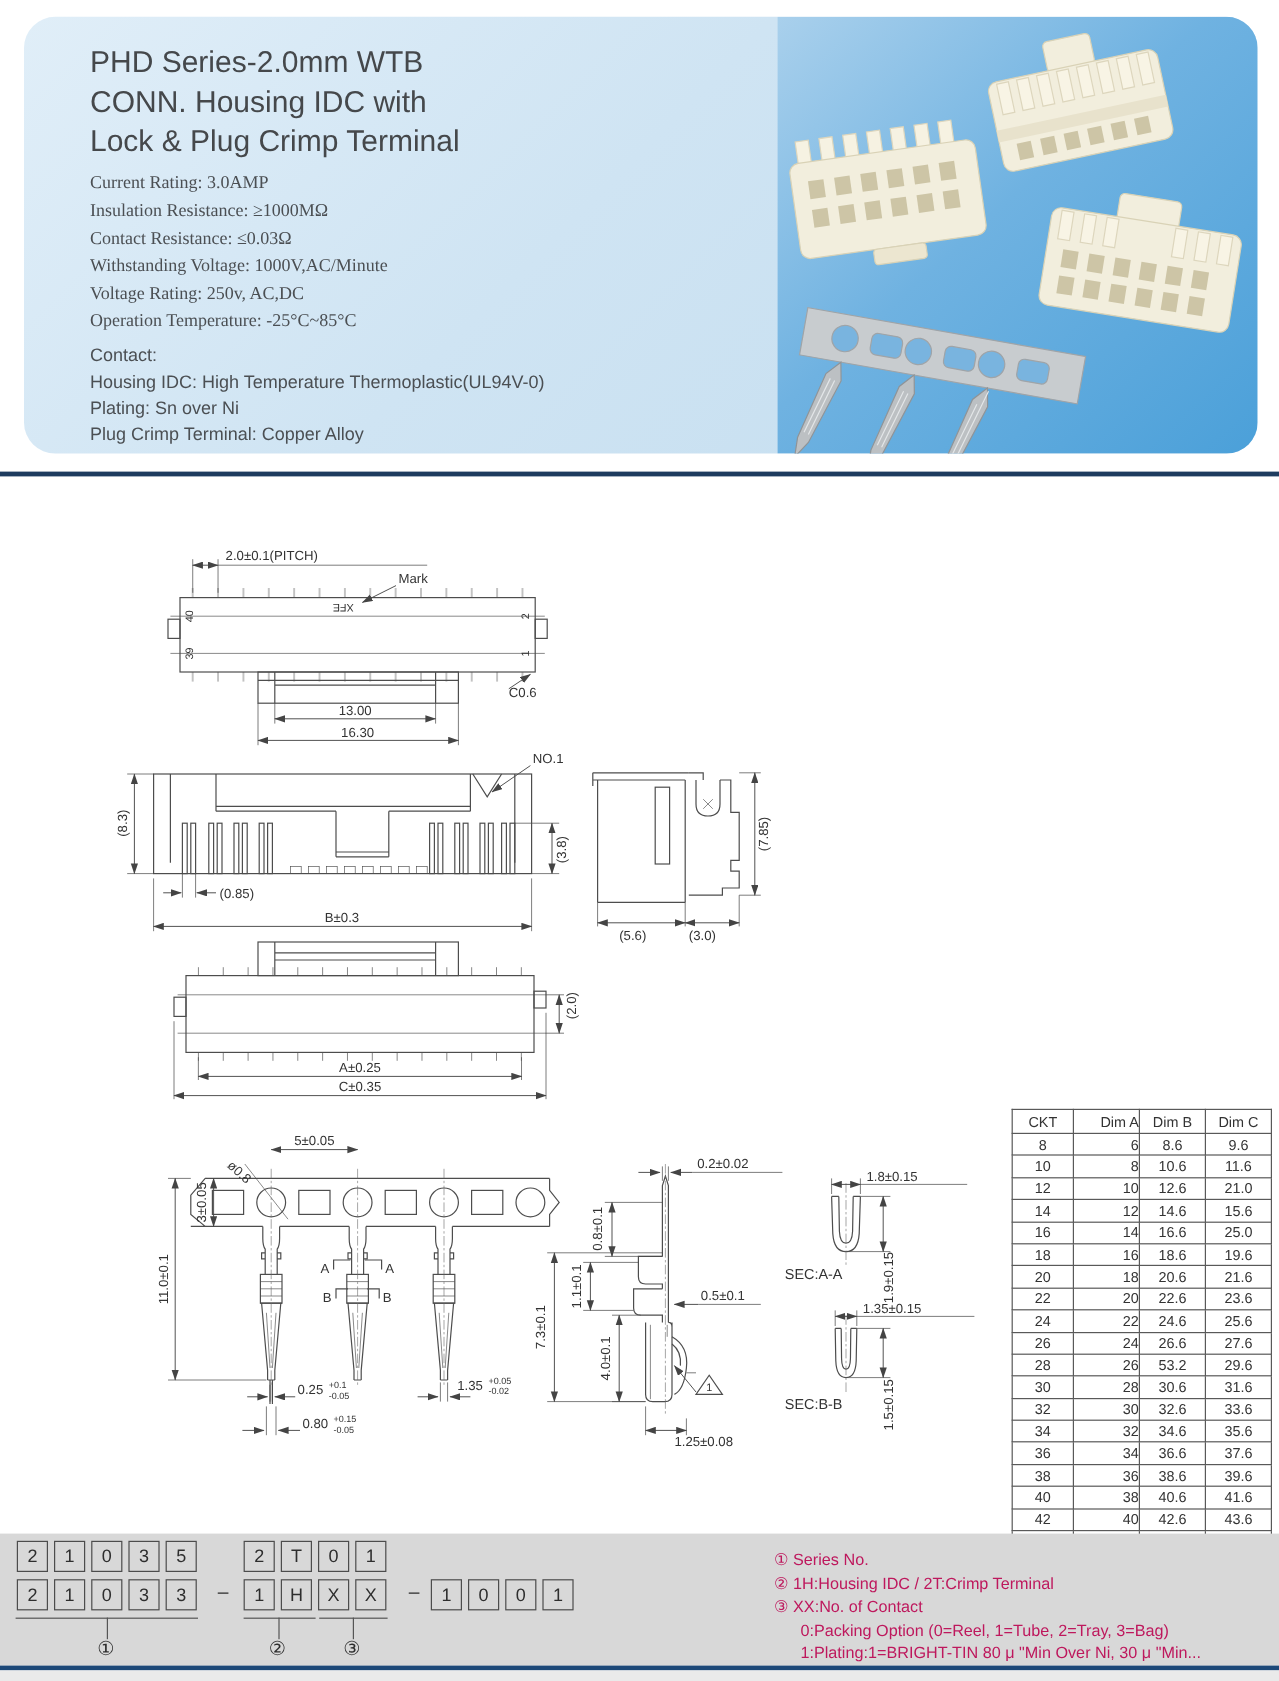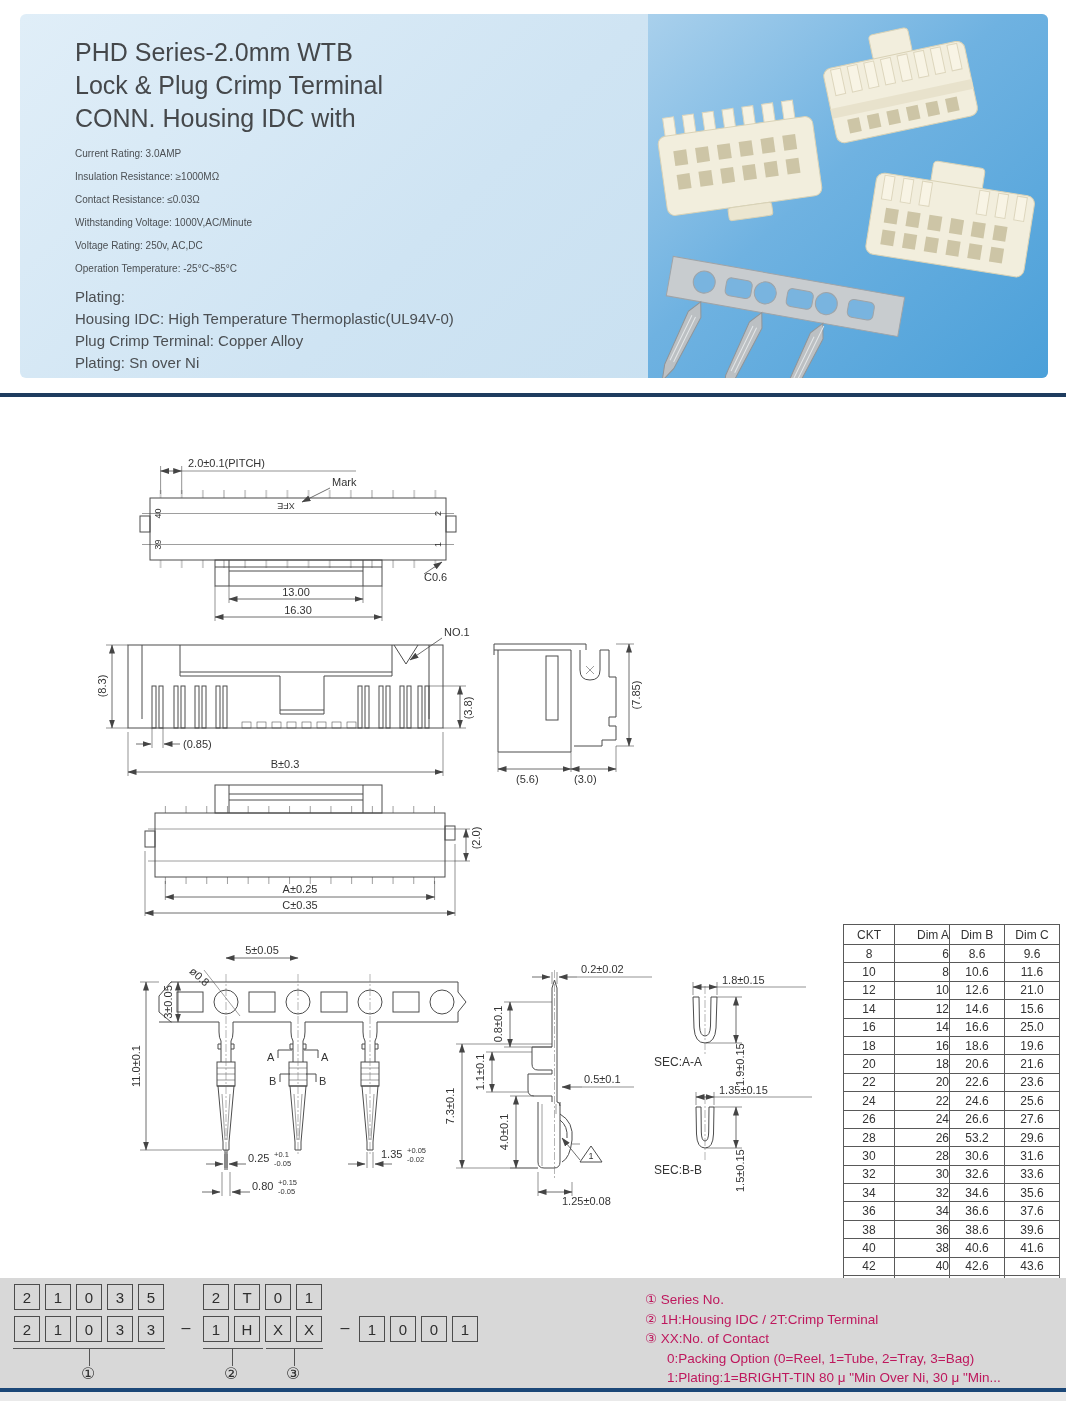--- a/index.html
+++ b/index.html
@@ -1,24 +1,24 @@
 <!DOCTYPE html>
 <html><head>
 <meta charset="utf-8">
 <style>
   html,body{margin:0;padding:0;background:#fff;}
   #page{position:relative;width:1066px;height:1401px;background:#ffffff;overflow:hidden;
         font-family:"Liberation Sans","DejaVu Sans",sans-serif;}
   
-  .card{position:absolute;left:20px;top:14px;width:1028px;height:364px;border-radius:6px;
+  .card{position:absolute;left:20px;top:14px;width:1028px;height:364px;border-radius:26px;
         background:linear-gradient(135deg,#e0eef8 0%,#cfe4f3 45%,#c3ddef 100%);overflow:hidden;}
   .card-text{position:absolute;left:55px;top:22px;width:560px;}
   .title-line{font-size:25px;line-height:33px;color:#45484b;}
   .specs{position:absolute;left:55px;top:128px;width:560px;}
-  .spec-line{font-size:10px;line-height:23px;color:#4b4f53;}
+  .spec-line{font-size:15px;line-height:23px;color:#4b4f53;font-family:Liberation Serif, serif;}
   .material{position:absolute;left:55px;top:272px;width:580px;}
   .mat-line{font-size:15px;line-height:22px;color:#4b4f53;}
   .photo{position:absolute;left:628px;top:0;width:400px;height:364px;}
   
   .rule-top{position:absolute;left:0;top:393px;width:1066px;height:4px;background:#1e3c5f;}
   .band{position:absolute;left:0;top:1278px;width:1066px;height:110px;background:#d8d8d8;}
   .rule-bottom{position:absolute;left:0;top:1388px;width:1066px;height:4px;background:#1c4878;}
   .below{position:absolute;left:0;top:1392px;width:1066px;height:9px;background:#eaeaea;}
   
   svg{position:absolute;overflow:visible;}
@@ -84,36 +84,36 @@
       </pattern>
       <pattern id="pTickB" patternUnits="userSpaceOnUse" x="27" y="0" width="20.7" height="8">
         <line x1="10.35" y1="0" x2="10.35" y2="8" class="tn"></line>
       </pattern>
     </defs>
   </svg>
 
   <div class="card">
     <div class="card-text">
         <div class="title-line">PHD Series-2.0mm WTB</div>
+        <div class="title-line">CONN. Housing IDC with</div>
         <div class="title-line">Lock &amp; Plug Crimp Terminal</div>
-        <div class="title-line">CONN. Housing IDC with</div>
       </div>
     <div class="specs">
         <div class="spec-line">Current Rating: 3.0AMP</div>
         <div class="spec-line">Insulation Resistance: ≥1000MΩ</div>
         <div class="spec-line">Contact Resistance: ≤0.03Ω</div>
         <div class="spec-line">Withstanding Voltage: 1000V,AC/Minute</div>
         <div class="spec-line">Voltage Rating: 250v, AC,DC</div>
         <div class="spec-line">Operation Temperature: -25°C~85°C</div>
       </div>
     <div class="material">
-        <div class="mat-line">Plating:</div>
+        <div class="mat-line">Contact:</div>
         <div class="mat-line">Housing IDC: High Temperature Thermoplastic(UL94V-0)</div>
+        <div class="mat-line">Plating: Sn over Ni</div>
         <div class="mat-line">Plug Crimp Terminal: Copper Alloy</div>
-        <div class="mat-line">Plating: Sn over Ni</div>
       </div>
 
     <svg class="photo" viewBox="0 0 400 364">
       <defs>
         <linearGradient id="pg" x1="0" y1="0" x2="1" y2="1">
           <stop offset="0" stop-color="#a9d0ec"></stop>
             <stop offset=".45" stop-color="#6fb2e1"></stop>
             <stop offset="1" stop-color="#4ba0d9"></stop>
         </linearGradient>
       </defs>

